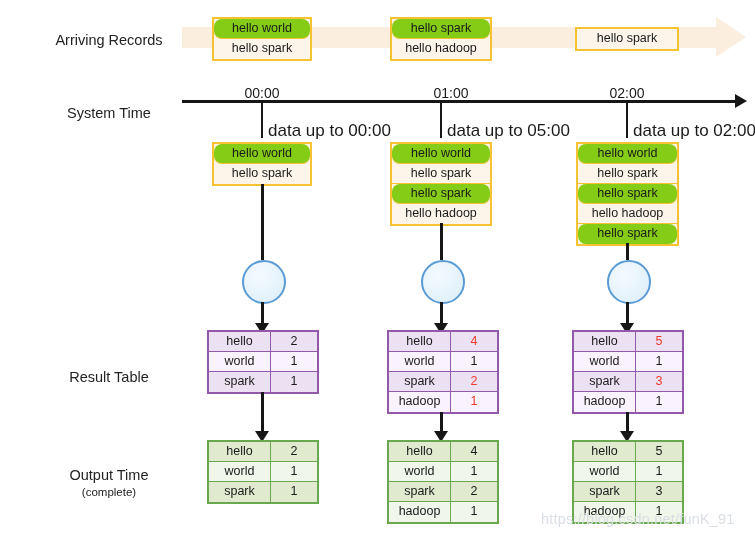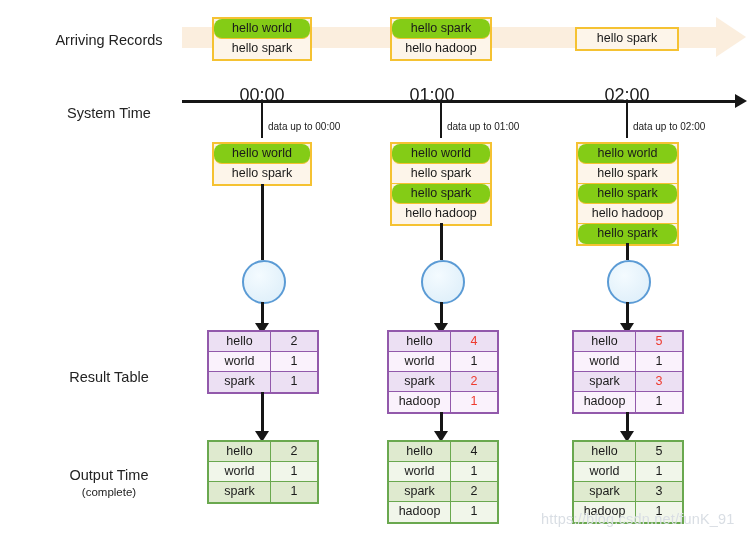--- a/index.html
+++ b/index.html
@@ -68,22 +68,22 @@
   .v.hl{color:#ee3b2f;}
 
   
   .axis{position:absolute;left:182px;top:100px;width:556px;height:3px;background:#161616;}
   .axis-head{
     position:absolute;left:735px;top:94px;width:0;height:0;
     border-top:7px solid transparent;border-bottom:7px solid transparent;
     border-left:12px solid #161616;
   }
   .tick{position:absolute;top:100px;width:2px;height:38px;background:#161616;}
-  .tick-label{position:absolute;top:85px;font-size:18px;transform:translateX(-50%);color:#1a1a1a;}
-  .upto{position:absolute;top:121px;font-size:10px;color:#1a1a1a;white-space:nowrap;}
+  .tick-label{position:absolute;top:85px;font-size:14px;transform:translateX(-50%);color:#1a1a1a;}
+  .upto{position:absolute;top:121px;font-size:17px;color:#1a1a1a;white-space:nowrap;}
 
   
   .vline{position:absolute;width:3px;background:#161616;}
   .arrowhead{
     position:absolute;width:0;height:0;
     border-left:7px solid transparent;border-right:7px solid transparent;
     border-top:11px solid #161616;
   }
 
   
@@ -140,25 +140,25 @@
   </div>
 
   <div class="axis"></div>
   <div class="axis-head"></div>
 
   <div class="tick" style="left:261px;"></div>
   <div class="tick" style="left:440px;"></div>
   <div class="tick" style="left:626px;"></div>
 
   <div class="tick-label" style="left:262px;">00:00</div>
-  <div class="tick-label" style="left:432px;text-align:right;">01:00</div>
+  <div class="tick-label" style="left:451px;text-align:right;">01:00</div>
   <div class="tick-label" style="left:627px;text-align:center;">02:00</div>
 
   <div class="upto" style="left:268px;">data up to 00:00</div>
-  <div class="upto" style="left:447px;">data up to 01:00</div>
+  <div class="upto" style="left:447px;">data up to 05:00</div>
   <div class="upto" style="left:633px;">data up to 02:00</div>
 
   <div class="tbl t-yellow" style="left:212px;top:142px;width:100px;">
     <div class="r odd">
         <div class="c">hello world</div>
       </div>
     <div class="r even">
         <div class="c">hello spark</div>
       </div>
   </div>

